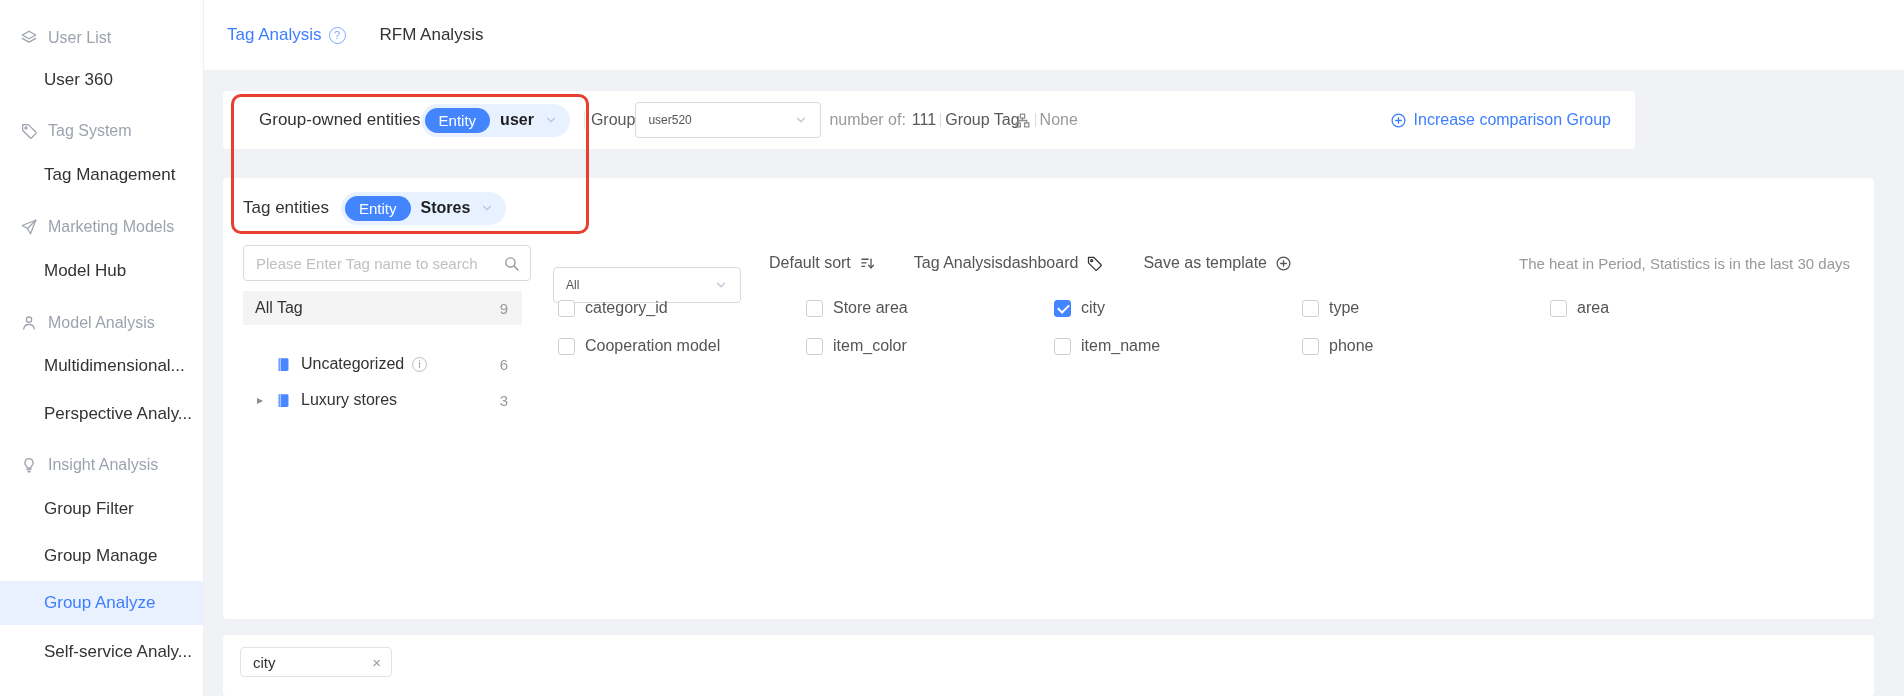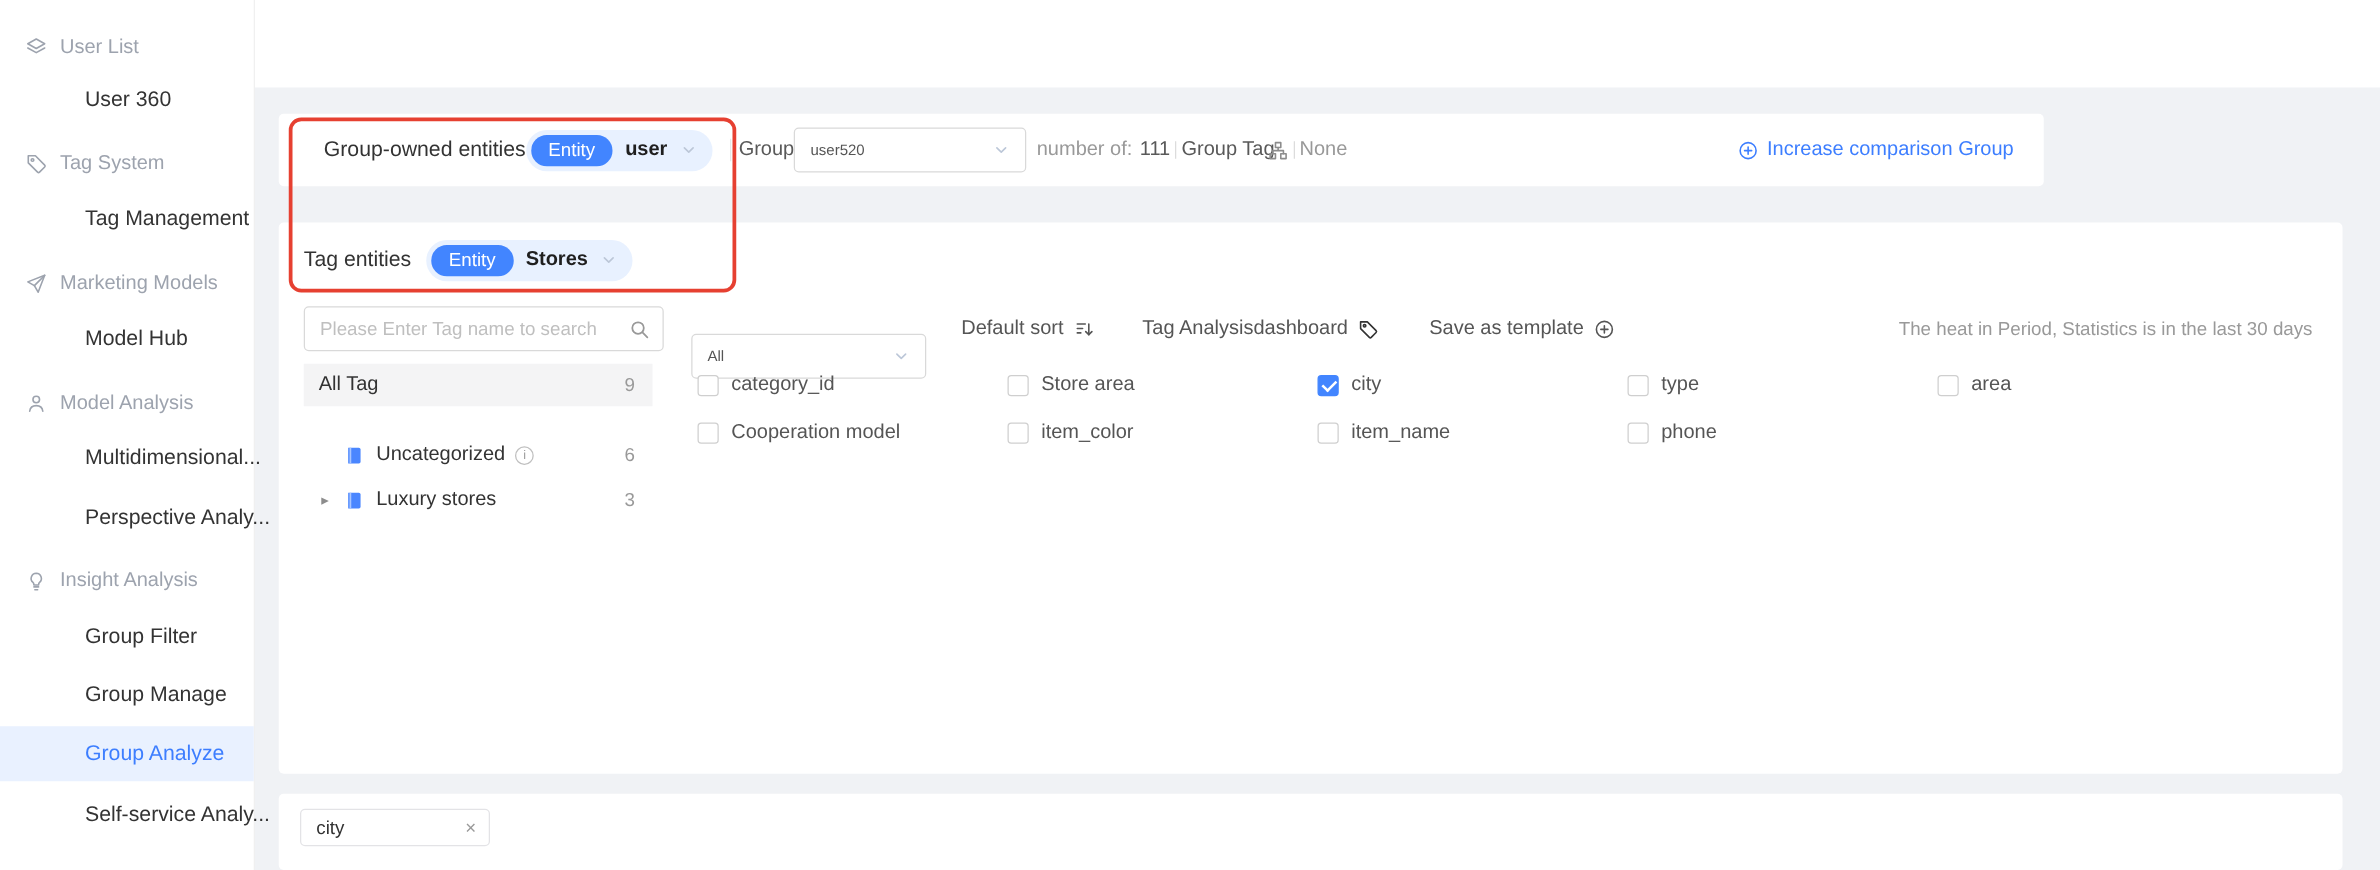--- a/index.html
+++ b/index.html
@@ -4,21 +4,21 @@
 <style>
   * { margin:0; padding:0; box-sizing:border-box; }
   html,body { width:1904px; height:696px; overflow:hidden; }
   body { font-family:"Liberation Sans","DejaVu Sans",sans-serif; background:#fff; color:#333; }
   .app { position:relative; width:1904px; height:696px; background:#fff; }
 
   
   .sidebar { position:absolute; left:0; top:0; width:204px; height:696px; background:#fff; border-right:1px solid #F0F0F0; z-index:5; }
   .srow { position:absolute; left:0; width:100%; height:44px; display:flex; align-items:center; white-space:nowrap; }
   .srow.hdr { padding-left:20px; gap:10px; color:#9DA3AE; font-size:16px; }
-  .srow.itm { padding-left:68px; color:#333; font-size:17px; cursor:pointer; }
+  .srow.itm { padding-left:44px; color:#333; font-size:17px; cursor:pointer; }
   .srow.itm.active { background:#E9F1FF; color:#3D7EFF; }
   .sico { display:inline-flex; width:18px; height:18px; }
   .sico svg { width:18px; height:18px; fill:none; stroke:currentColor; stroke-width:1.7; stroke-linecap:round; stroke-linejoin:round; }
 
   
   .tabbar { position:absolute; left:204px; top:0; width:1700px; height:70px; background:#fff; display:flex; align-items:center; padding-left:23px; gap:34px; }
   .tab { font-size:17px; color:#333; cursor:pointer; display:flex; align-items:center; }
   .tab.active { color:#3D7EFF; }
   .qmark { width:17px; height:17px; border:1px solid #7DA7FF; border-radius:50%; color:#7DA7FF; font-size:11px; display:inline-flex; align-items:center; justify-content:center; margin-left:7px; }
 
@@ -169,20 +169,29 @@
         <span>Group Manage</span>
       </div>
     <div class="srow itm active" style="top:581px">
         <span>Group Analyze</span>
       </div>
     <div class="srow itm" style="top:630px">
         <span>Self-service Analy...</span>
       </div>
   </aside>
 
+  <header class="tabbar">
+    <div class="tab active">
+      <span>Tag Analysis</span>
+      <span class="qmark">?</span>
+    </div>
+    <div class="tab">
+      <span>RFM Analysis</span>
+    </div>
+  </header>
 
   <main class="content">
 
     <section class="card card-filters">
       <span class="lbl">Group-owned entities</span>
       <div class="entity-select">
         <span class="entity-pill">Entity</span>
         <span class="entity-value">user</span>
         <span class="chev"><svg viewBox="0 0 24 24">
               <path d="M6 9l6 6 6-6"></path>

